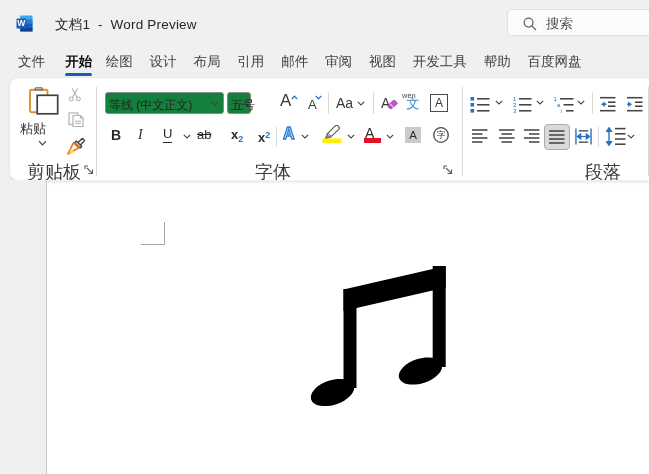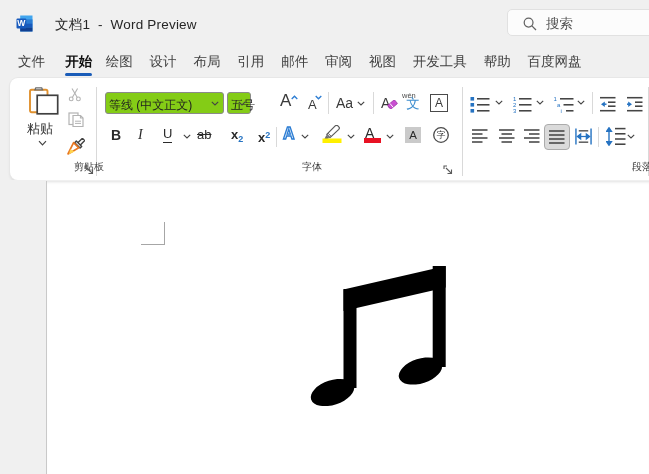--- a/index.html
+++ b/index.html
@@ -16,30 +16,30 @@
   #tabs { left:9.5px; top:46px; height:32px; display:flex; align-items:center; }
   .tab { font-size:13.5px; color:#404040; padding:0 8.45px; height:32px; line-height:32px; text-align:center; white-space:nowrap; }
   .tab.active { font-weight:bold; color:#0f0f0f; position:relative; }
   .tab.active::after { content:""; position:absolute; left:8.5px; right:8.5px; bottom:2px;
                        height:3px; border-radius:2px; background:#1a5cb8; }
   
   #ribbon { left:10px; top:78px; width:639px; height:102px; background:#ffffff;
             border-radius:8px 0 0 8px;
             box-shadow:0 0 0 1px #e7e7e7, 0 2px 3px rgba(0,0,0,0.10); }
   .vsep  { position:absolute; width:1px; background:#d9d9d9; }
-  .glabel { position:absolute; font-size:10px; color:#3c3c3c; top:82px; white-space:nowrap;margin-left:47px; }
+  .glabel { position:absolute; font-size:18px; color:#3c3c3c; top:82px; white-space:nowrap; }
   
   #doc { left:0; top:180px; width:649px; height:294px; background:#f0f0f0; }
   #page { position:absolute; left:46px; top:1px; width:603px; height:293px; background:#ffffff;
           border-left:1px solid #c9c9c9; box-shadow:inset 0 3px 3px -2px rgba(0,0,0,0.12); }
   #cropmark { position:absolute; left:141px; top:42px; width:24px; height:23px;
               border-right:1px solid #a6a6a6; border-bottom:1px solid #a6a6a6; }
   .ricon { position:absolute; }
   .rtxt  { position:absolute; font-size:13px; color:#2e2e2e; line-height:20px; }
-  .combo { position:absolute; height:22px; background:#84cc16; border:1px solid #8a8a8a;
+  .combo { position:absolute; height:22px; background:#15803d; border:1px solid #8a8a8a;
            border-radius:3px; font-size:12px; color:#1f1f1f; }
   .combo .ctext { position:absolute; left:3px; top:3.5px; white-space:nowrap; }
 </style>
 </head>
 <body>
 
   <div id="titlebar" class="abs">
     <svg class="abs" style="left:16px; top:15px;" width="17" height="17" viewBox="0 0 17 17">
       <rect x="4.2" y="0.5" width="12.3" height="16" fill="#41a5ee"></rect>
       <rect x="4.2" y="4.4" width="12.3" height="4" fill="#2b7cd3"></rect>
@@ -81,21 +81,21 @@
     <div class="glabel" style="left:17px;">剪贴板</div>
     <div class="glabel" style="left:245px;">字体</div>
     <div class="glabel" style="left:575px;">段落</div>
     <div id="rib-clipboard">
 
       <svg class="ricon" style="left:19px; top:9px;" width="30" height="28" viewBox="0 0 30 28">
         <rect x="1" y="2.8" width="17.5" height="22.4" rx="1.6" fill="#ffffff" stroke="#e0912f" stroke-width="1.9"></rect>
         <path d="M6 2.8 L6.8 0.8 L12.7 0.8 L13.5 2.8 Z" fill="#ffffff" stroke="#6a6a6a" stroke-width="1.3"></path>
         <rect x="8.2" y="8.3" width="20.5" height="18.5" fill="#ffffff" stroke="#404040" stroke-width="1.7"></rect>
       </svg>
-      <div class="rtxt" style="left:10px; top:41px; width:40px; text-align:center;">粘贴</div>
+      <div class="rtxt" style="left:10px; top:41px; width:40px; ">粘贴</div>
       <svg class="ricon" style="left:28px; top:62px;" width="9" height="6" viewBox="0 0 9 6">
         <path d="M1 1.2 L4.5 4.8 L8 1.2" fill="none" stroke="#444" stroke-width="1.2"></path>
       </svg>
 
       <svg class="ricon" style="left:58px; top:10px;" width="14" height="14" viewBox="0 0 14 14">
         <g stroke="#b3b3b3" stroke-width="1.1" fill="none">
           <line x1="4" y1="0.5" x2="9.3" y2="9.5"></line>
           <line x1="9.6" y1="0.5" x2="4.3" y2="9.5"></line>
           <circle cx="3.2" cy="10.9" r="1.9"></circle>
           <circle cx="10.4" cy="10.9" r="1.9"></circle>

